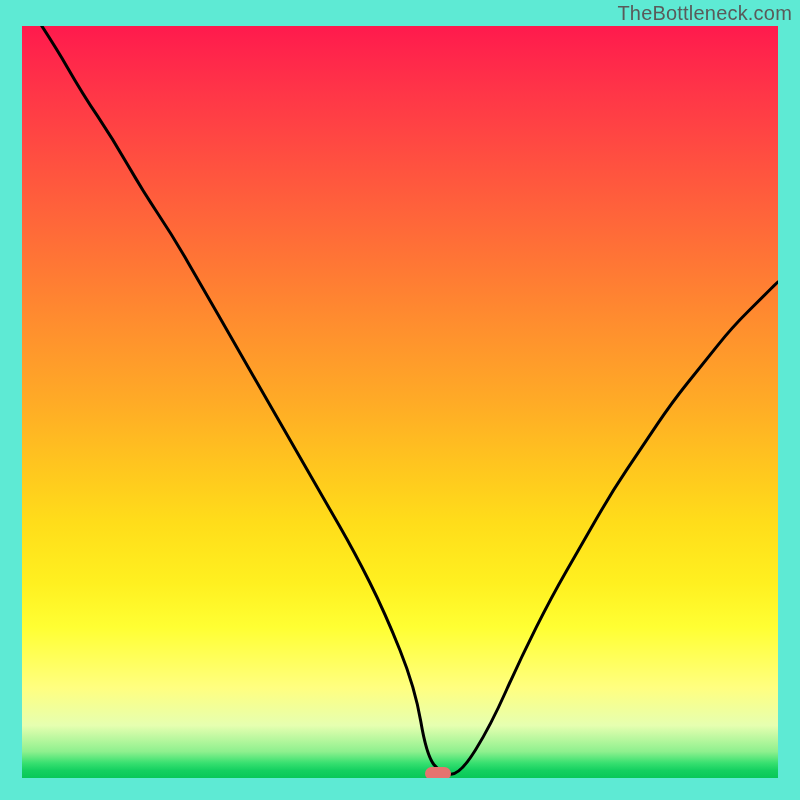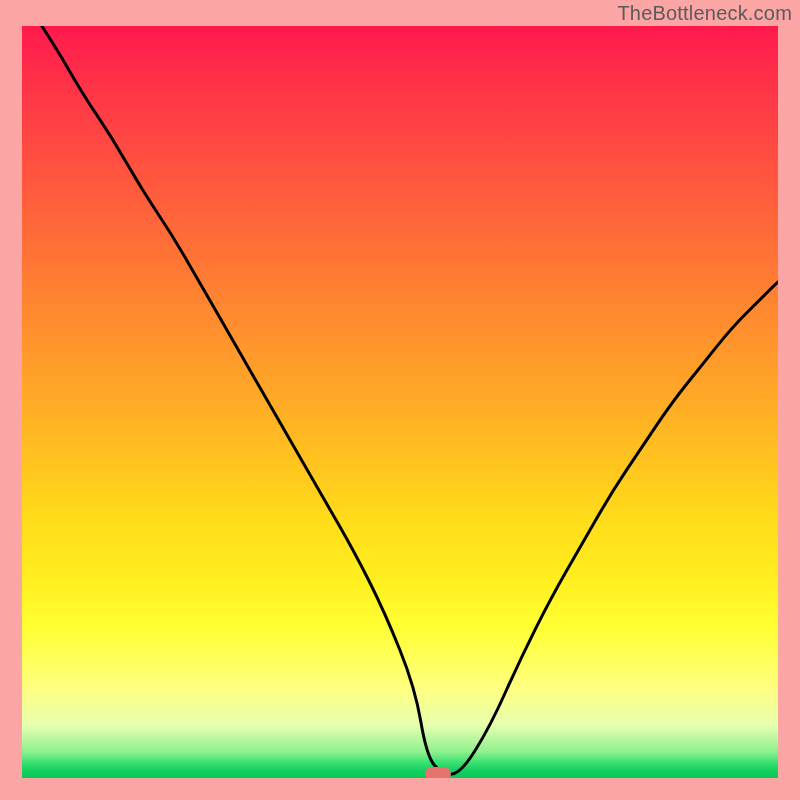--- a/index.html
+++ b/index.html
@@ -8,21 +8,21 @@
     width: 800px;
     height: 800px;
     background: #000;
     overflow: hidden;
     font-family: Arial, Helvetica, sans-serif;
   }
   .frame {
     position: relative;
     width: 800px;
     height: 800px;
-    background: #fca5a5;
+    background: #5eead4;
     text-align: right;
   }
   .attribution {
     position: absolute;
     top: 2px;
     right: 8px;
     color: #5a5a5a;
     font-size: 20px;
     font-weight: 400;
     letter-spacing: 0.2px;

